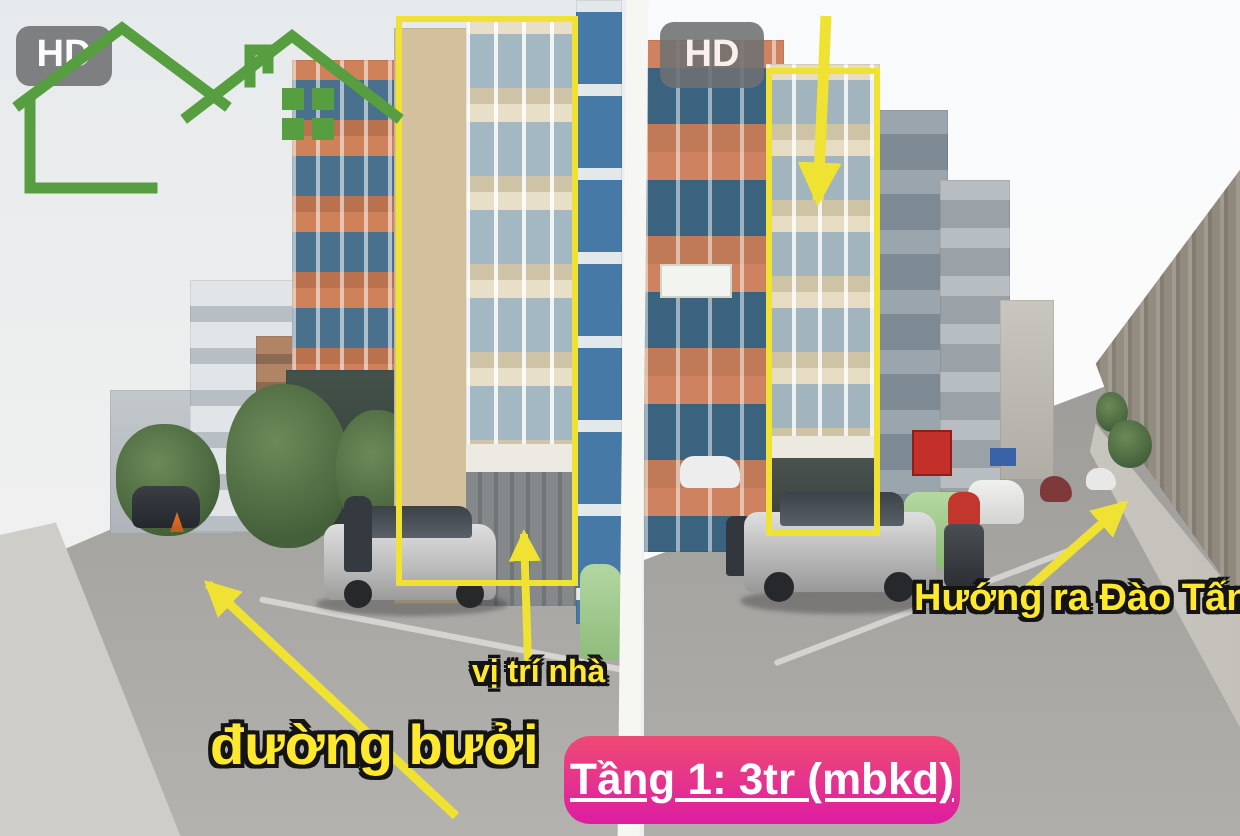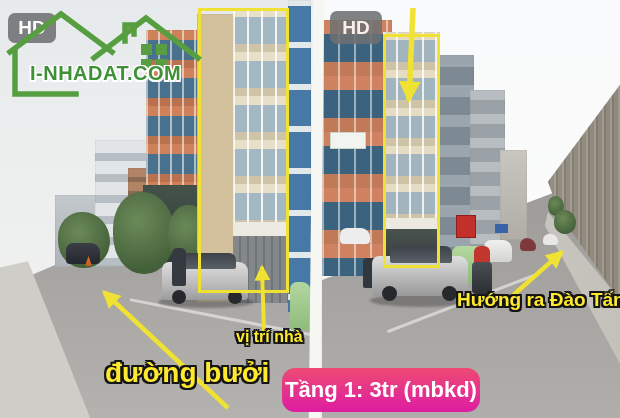--- a/index.html
+++ b/index.html
@@ -29,21 +29,21 @@
   
   .ybox{border:3px solid var(--annotation-yellow,#f0e232);background:transparent;z-index:6;}
   .label{z-index:9;font-weight:bold;color:var(--label-yellow,#ffe92f);white-space:nowrap;
     text-shadow:-2px -2px 0 #141414,2px -2px 0 #141414,-2px 2px 0 #141414,2px 2px 0 #141414,
                 0 -2px 0 #141414,0 2px 0 #141414,-2px 0 0 #141414,2px 0 0 #141414;}
   #arrow-layer{left:0;top:0;z-index:7;pointer-events:none;}
 
   
   #price-badge{left:282px;top:368px;width:198px;height:44px;z-index:10;border-radius:13px;
     background:linear-gradient(to bottom,var(--badge-pink-top,#ee4a74),var(--badge-pink-bottom,#dd1da2));
-    display:flex;align-items:center;justify-content:center;color:#fff;font-size:22px;font-weight:600;}
+    display:flex;align-items:center;justify-content:center;color:#fff;font-size:22px;font-weight:600;text-decoration:underline;}
 
   
   .hd{z-index:8;background:var(--hd-badge-bg,#6f7173);opacity:.88;border-radius:7px;color:#fff;
     font-weight:bold;font-size:19px;display:flex;align-items:center;justify-content:center;}
   #hd-left{left:8px;top:13px;width:48px;height:30px;}
   #hd-right{left:330px;top:11px;width:52px;height:33px;}
 
   
   #logo{left:4px;top:4px;width:210px;height:100px;z-index:11;}
   #logo-text{left:30px;top:62px;z-index:12;font-size:20px;font-weight:bold;letter-spacing:.5px;
@@ -156,15 +156,14 @@
       <path d="M90,54 L142,14 L194,54"></path>
       <path d="M121,37 L121,21 L130,21 L130,30"></path>
     </g>
     <g fill="#569e40">
       <rect x="137" y="40" width="11" height="11"></rect>
         <rect x="152" y="40" width="11" height="11"></rect>
       <rect x="137" y="55" width="11" height="11"></rect>
         <rect x="152" y="55" width="11" height="11"></rect>
     </g>
   </svg>
-  <div id="logo-text">I-NHADAT.COM</div>
 
 </div>
 
 </body></html>

